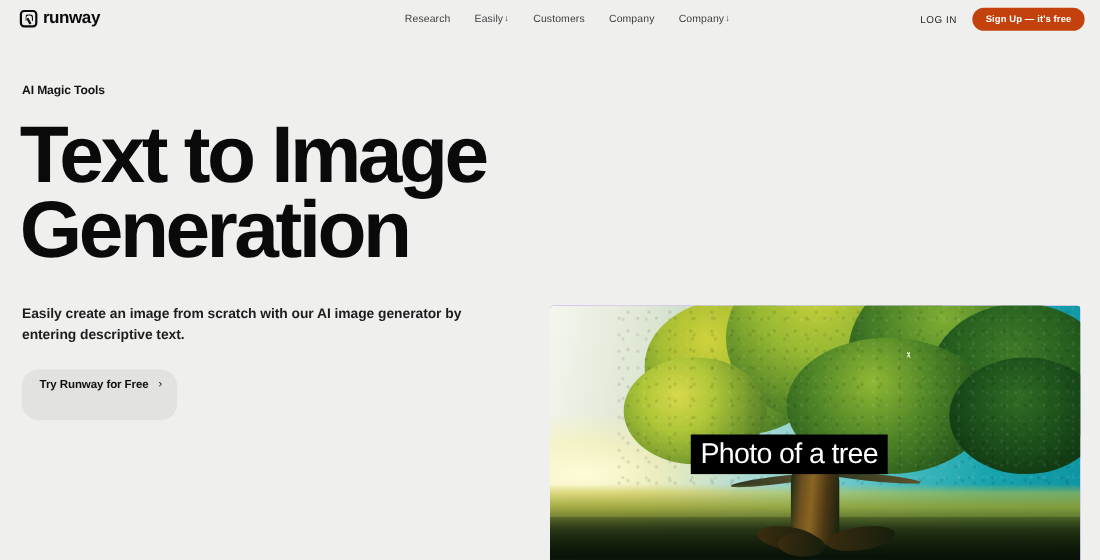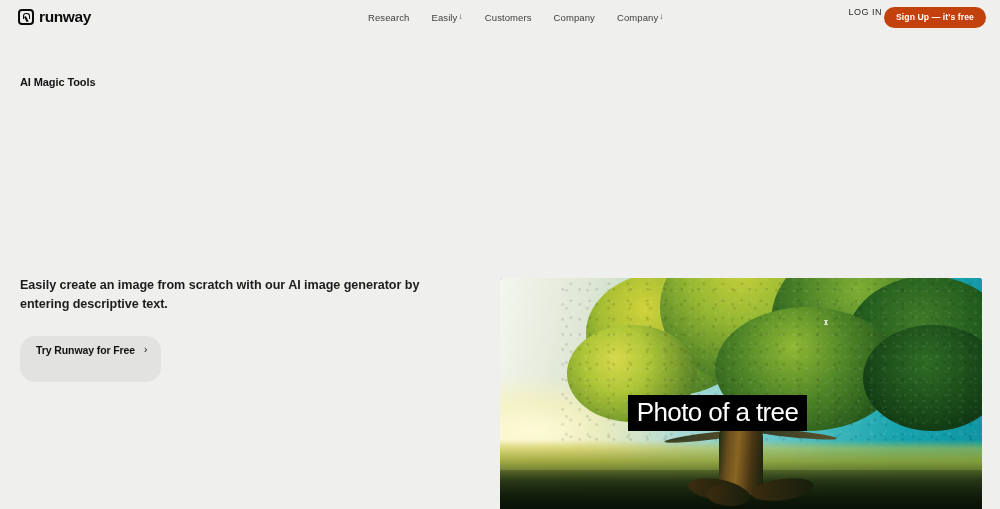--- a/index.html
+++ b/index.html
@@ -45,21 +45,21 @@
     display:flex; align-items:center; gap:22px;
   }
   .nav-link {
     font-size:9.5px; color:#3e3e3e; letter-spacing:0.1px;
     cursor:pointer; white-space:nowrap; display:flex; align-items:flex-start; gap:1px;
   }
   .nav-caret { font-size:8.5px; line-height:1; color:#3e3e3e; }
 
   .header-right {
     position:absolute; right:14px; top:7px;
-    display:flex; gap:2px;
+    display:flex; align-items:center; gap:14px;
   }
   .login-link {
     font-size:9px; color:#2a2a2a; letter-spacing:0.5px; cursor:pointer;
   }
   .signup-btn {
     background:#c2410c; color:#ffffff; border:none;
     border-radius:11px; padding:5px 12px 6px;
     font-size:8.6px; font-weight:600; letter-spacing:0.1px;
     font-family:"Liberation Sans", sans-serif; cursor:pointer; white-space:nowrap;
   }
@@ -228,20 +228,21 @@
     <div class="header-right">
       <span class="login-link">LOG IN</span>
       <button class="signup-btn">Sign Up — it's free</button>
     </div>
   </header>
 
   <main class="main">
 
     <div class="eyebrow">AI Magic Tools</div>
 
+    <h1 class="headline">Text to Image Generation</h1>
 
     <p class="subtext">Easily create an image from scratch with our AI image generator by entering descriptive text.</p>
 
     <button class="cta">
       <span class="cta-label">Try Runway for Free</span>
       <span class="cta-chevron">›</span>
     </button>
 
     <figure class="hero-figure">
       <div class="sky"></div>

